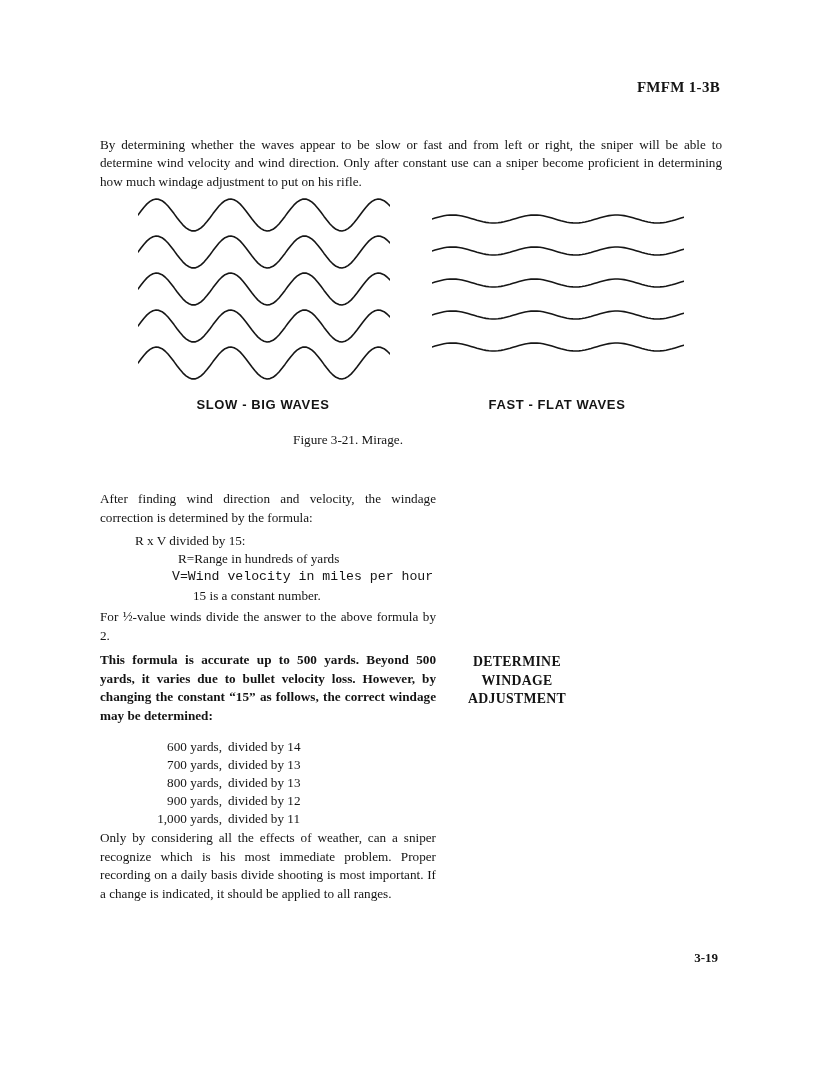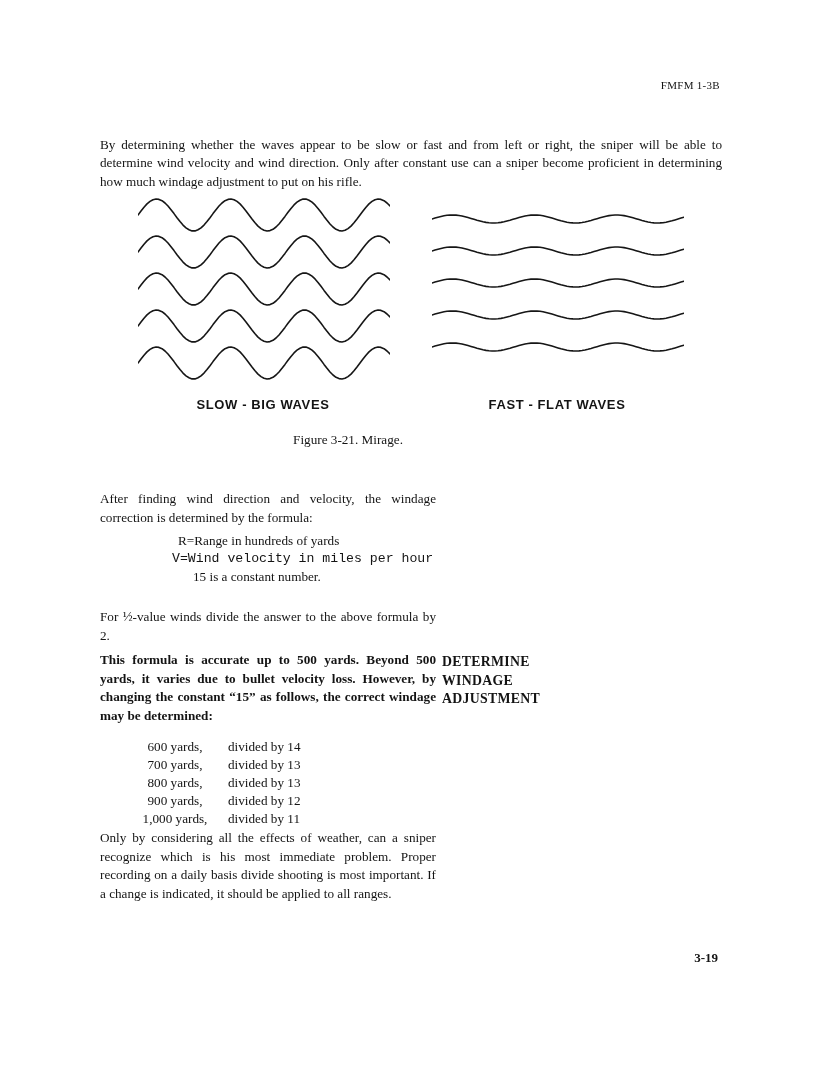--- a/index.html
+++ b/index.html
@@ -9,21 +9,21 @@
     width:824px;height:1068px;
     margin:0 auto;
     background:#ffffff;
     font-family:"Liberation Serif", serif;
     color:#141414;
     overflow:hidden;
   }
   .abs{position:absolute;}
   .doc-code{
     top:79px;right:104px;
-    font-weight:normal;font-size:11px;letter-spacing:.3px;
+    font-weight:bold;font-size:15px;letter-spacing:.3px;
   }
   .intro{
     top:136px;left:100px;width:622px;
     font-size:13.2px;line-height:1.4;text-align:justify;
   }
   .waves-left{top:196px;left:138px;}
   .waves-right{top:212px;left:432px;}
   .wave-label{
     top:397px;width:250px;text-align:center;
     font-family:"Liberation Sans", sans-serif;
@@ -37,26 +37,26 @@
   }
   .col-left{left:100px;width:336px;font-size:13.2px;line-height:1.42;text-align:justify;}
   .p-after{top:490px;}
   .formula{top:532px;left:135px;font-size:13.2px;line-height:1.38;text-align:left;}
   .formula .f2{margin-left:43px;}
   .formula .f3{margin-left:37px;font-family:Liberation Mono, monospace;}
   .formula .f4{margin-left:58px;}
   .p-half{top:608px;}
   .p-accuracy{top:651px;font-weight:bold;}
   .margin-heading{
-    top:653px;left:442px;width:150px;
+    top:653px;left:442px;width:150px;text-align:center;
     font-weight:bold;font-size:13.8px;line-height:1.35;letter-spacing:.3px;
   }
   .ranges{top:738px;left:128px;font-size:13.2px;line-height:1.37;}
   .range-row{display:flex;}
-  .range-col{width:94px;text-align:center;margin-right:6px;white-space:nowrap;}
+  .range-col{width:94px;text-align:right;margin-right:6px;white-space:nowrap;}
   .rule-col{white-space:nowrap;}
   .p-closing{top:829px;}
   .page-number{
     top:950px;right:106px;
     font-weight:bold;font-size:13px;text-align:right;
   }
 </style>
 </head>
 <body>
 
@@ -83,20 +83,21 @@
     </svg>
 
   <div class="abs wave-label right">FAST - FLAT WAVES</div>
   <div class="abs wave-label left">SLOW - BIG WAVES</div>
 
   <div class="abs caption">Figure 3-21.  Mirage.</div>
 
   <div class="abs col-left p-after">After finding wind direction and velocity, the windage correction is determined by the formula:</div>
 
   <div class="abs formula">
+    <div class="f1">R x V divided by 15:</div>
     <div class="f2">R=Range in hundreds of yards</div>
     <div class="f3">V=Wind velocity in miles per hour</div>
     <div class="f4">15 is a constant number.</div>
   </div>
 
   <div class="abs col-left p-half">For ½-value winds divide the answer to the above formula by 2.</div>
 
   <div class="abs col-left p-accuracy">This formula is accurate up to 500 yards. Beyond 500 yards, it varies due to bullet velocity loss. However, by changing the constant “15” as follows, the correct windage may be determined:</div>
 
   <div class="abs margin-heading">

